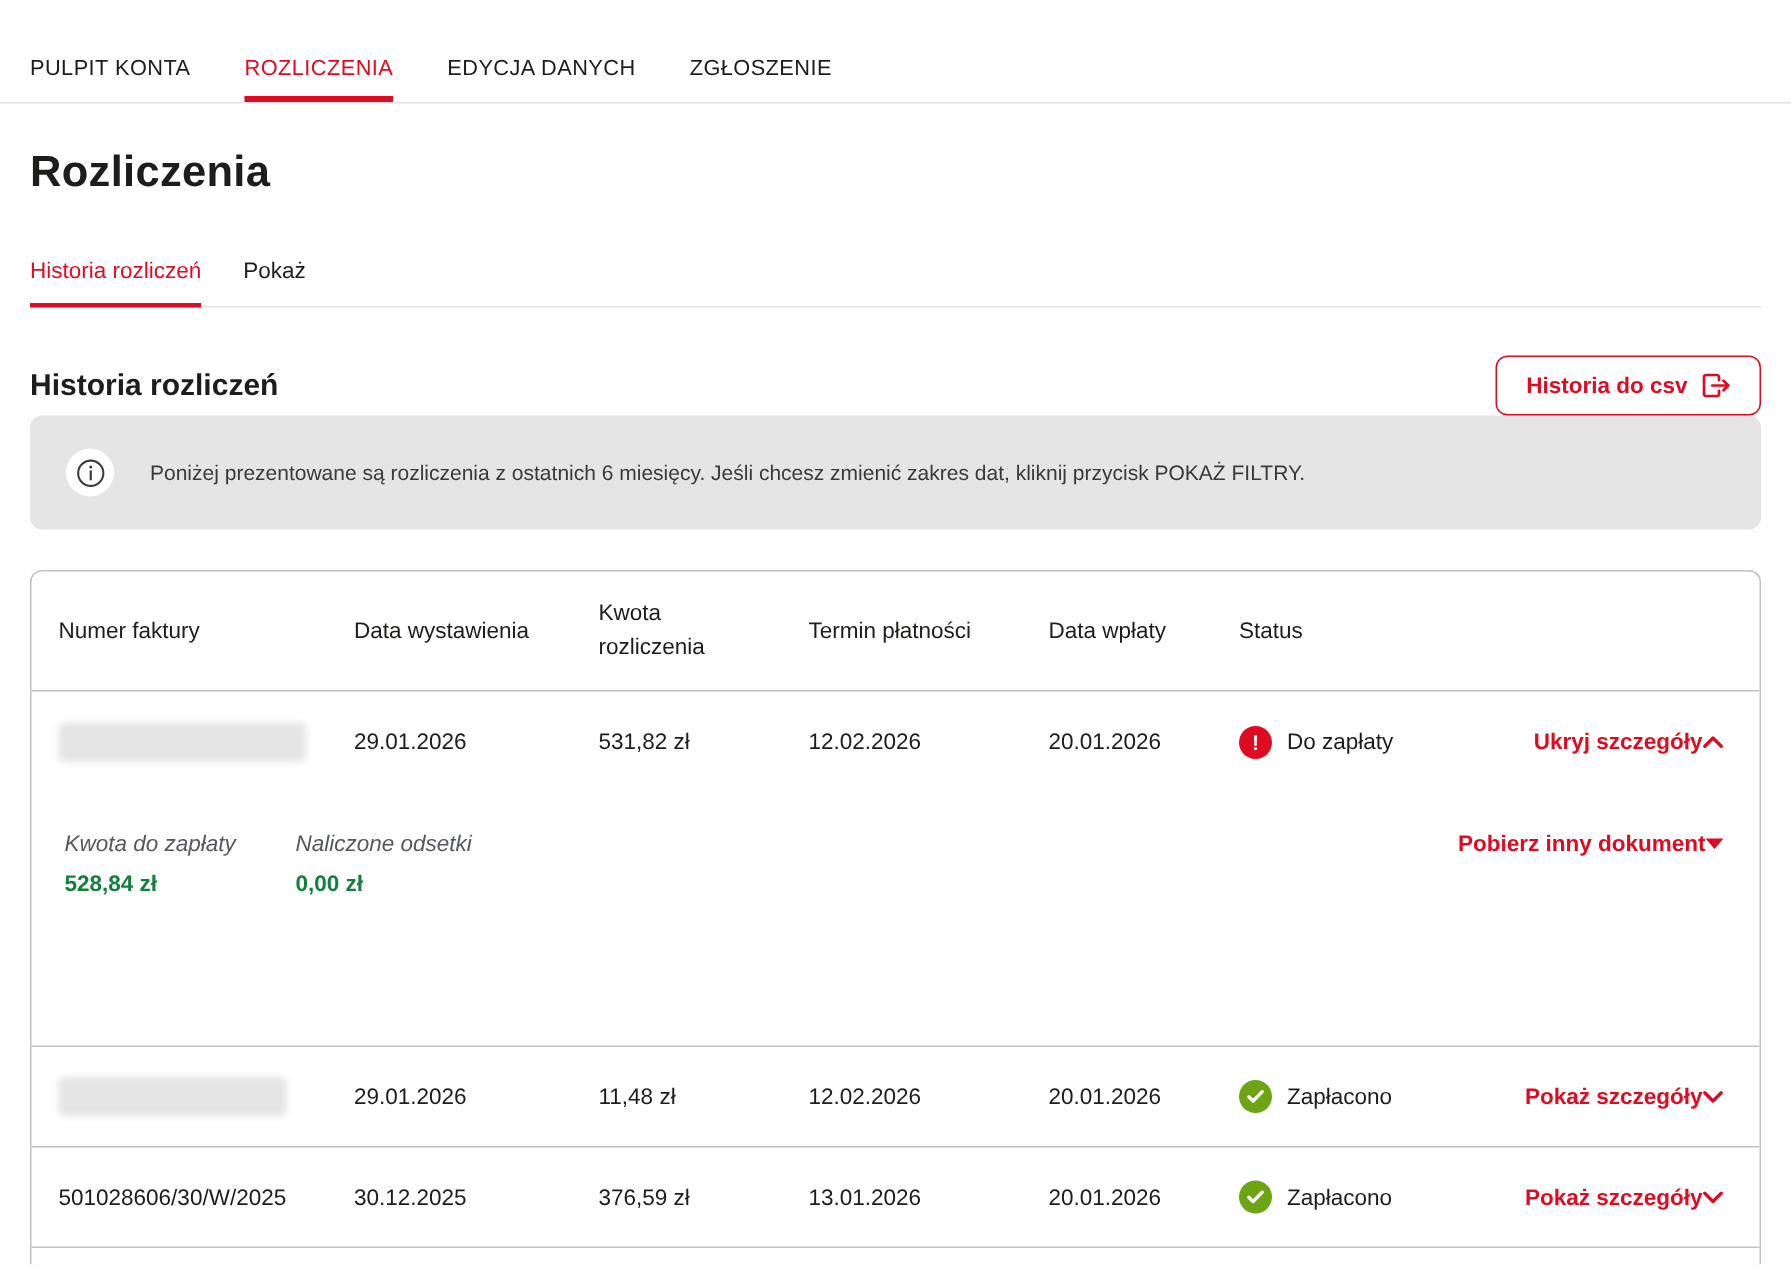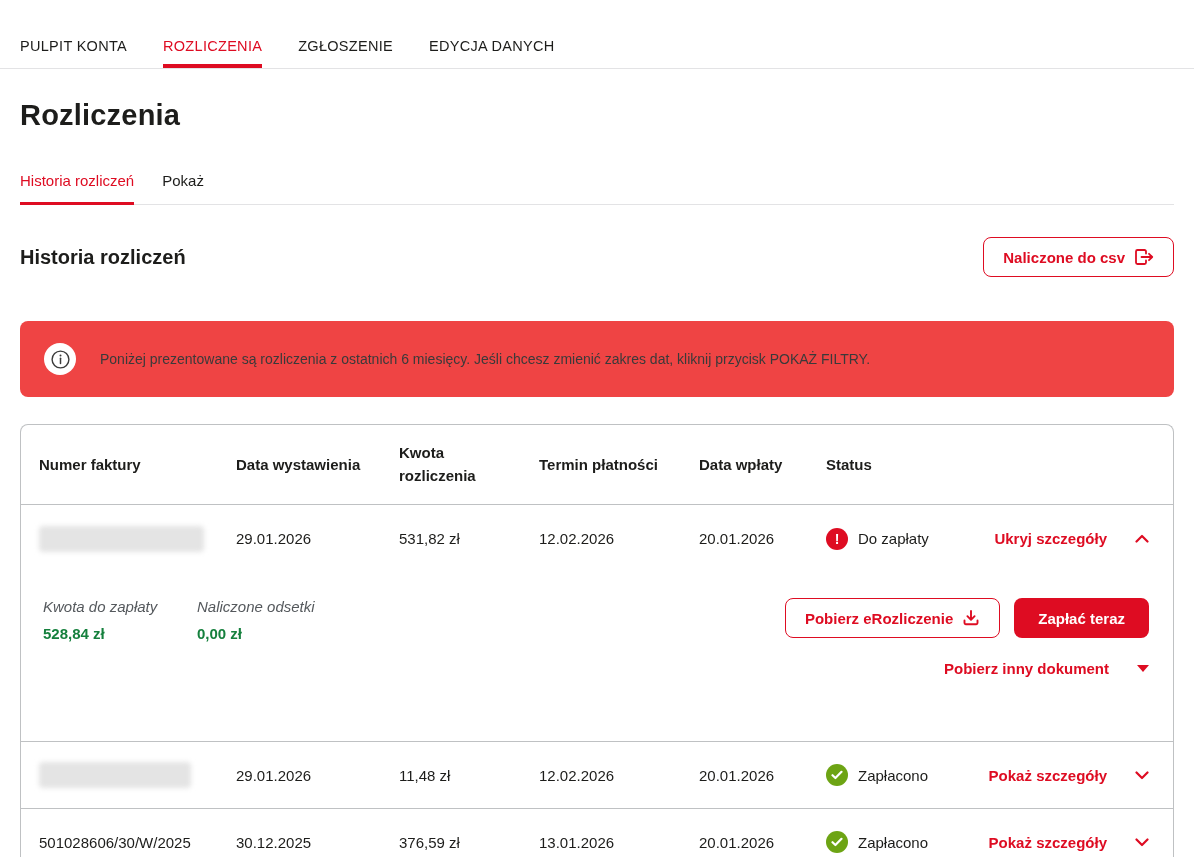--- a/index.html
+++ b/index.html
@@ -33,52 +33,52 @@
   .section-title { font-size:20px; font-weight:700; }
   .section-actions { margin-left:auto; display:flex; gap:16px; }
   .btn-outline { display:flex; align-items:center; gap:9px; height:40px; padding:0 19px;
     border:1.5px solid #de0c22; border-radius:8px; background:#fff; color:#de0c22;
     font-size:15px; font-weight:700; font-family:inherit; cursor:pointer; }
   .btn-solid { display:flex; align-items:center; justify-content:center; height:40px;
     padding:0 24px; border:none; border-radius:8px; background:#de0c22; color:#fff;
     font-size:15px; font-weight:700; font-family:inherit; cursor:pointer; }
 
   
-  .info-banner { margin-top:44px; background:#ef4444; border-radius:8px; display:flex;
+  .info-banner { background:#e5e5e5; border-radius:8px; display:flex;
     align-items:center; padding:22px 24px; gap:24px; }
   .info-circle { flex:0 0 32px; width:32px; height:32px; background:#fff; border-radius:50%;
     display:flex; align-items:center; justify-content:center; }
   .info-text { font-size:14px; color:#3a3a3a; }
 
   
   .table-card { margin-top:27px; border:1px solid #bfc1c3; border-radius:8px 8px 0 0;
     border-bottom:none; background:#fff; }
   .t-header { display:flex; align-items:center; height:80px; padding-left:18px;
-    border-bottom:1px solid #bfc1c3; font-size:15px; font-weight:700; }
+    border-bottom:1px solid #bfc1c3; font-size:15px; font-weight:400; }
   .t-row { display:flex; align-items:center; height:67px; padding-left:18px; font-size:15px; }
   .t-row.bordered { border-top:1px solid #bfc1c3; }
   .c-invoice { width:197px; }
   .c-issue   { width:163px; }
   .c-amount  { width:140px; }
   .c-due     { width:160px; }
   .c-paid    { width:127px; }
   .c-status  { width:150px; display:flex; align-items:center; gap:10px; }
   .c-action  { flex:1; display:flex; justify-content:flex-end; padding-right:24px; }
   .t-header .c-amount span { display:inline-block; max-width:96px; line-height:1.5; }
 
   .redacted { width:165px; height:26px; background:#e4e4e4; border-radius:4px;
     filter:blur(2.5px); }
   .redacted.r2 { width:152px; }
 
   .status-ico { width:22px; height:22px; border-radius:50%; display:flex; align-items:center;
     justify-content:center; color:#fff; font-weight:700; font-size:14px; flex:0 0 22px; }
   .status-ico.alert { background:#de0c22; }
   .status-ico.ok { background:#6da414; }
 
-  .link-red { display:flex; align-items:center; gap:28px; color:#de0c22; font-size:15px;
+  .link-red { display:flex; align-items:center; gap:0; color:#de0c22; font-size:15px;
     font-weight:700; cursor:pointer; white-space:nowrap; }
 
   
   .t-detail { display:flex; padding:26px 24px 0 22px; height:169px; }
   .detail-cols { display:flex; }
   .d-col { display:flex; flex-direction:column; gap:10px; }
   .d-col.a { width:154px; } .d-col.b { width:167px; }
   .d-label { font-size:15px; color:#55595d;font-style:italic; }
   .d-value { font-size:15px; font-weight:700; color:#15803d; }
   .detail-actions { margin-left:auto; display:flex; flex-direction:column; align-items:flex-end; gap:22px; }
@@ -88,38 +88,38 @@
 
   .partial-row { height:12px; border-top:1px solid #bfc1c3; }
   svg { display:block; }
 </style>
 </head>
 <body>
 
 <nav class="topnav">
   <div class="topnav-item">PULPIT KONTA</div>
   <div class="topnav-item active">ROZLICZENIA</div>
+  <div class="topnav-item">EDYCJA DANYCH</div>
   <div class="topnav-item">ZGŁOSZENIE</div>
-  <div class="topnav-item">EDYCJA DANYCH</div>
 </nav>
 
 <div class="content">
 
   <h1 class="page-title">Rozliczenia</h1>
 
   <div class="tabs">
     <div class="tab active">Historia rozliczeń</div>
     <div class="tab">Pokaż</div>
   </div>
 
   <div class="section-row">
     <h2 class="section-title">Historia rozliczeń</h2>
     <div class="section-actions">
       <button class="btn-outline">
-        <span>Naliczone do csv</span>
+        <span>Historia do csv</span>
         <span>
           <svg width="20" height="18" viewBox="0 0 20 18" fill="none" stroke="#de0c22" stroke-width="1.8" stroke-linecap="round" stroke-linejoin="round">
             <path d="M12 5.5 V3.5 a1.5 1.5 0 0 0 -1.5 -1.5 H3.5 A1.5 1.5 0 0 0 2 3.5 v11 A1.5 1.5 0 0 0 3.5 16 H10.5 A1.5 1.5 0 0 0 12 14.5 V12.5"></path>
             <path d="M7.5 9 H18 M15 5.8 L18.2 9 L15 12.2"></path>
           </svg>
         </span>
       </button>
     </div>
   </div>
 
@@ -177,32 +177,20 @@
         <div class="d-col a">
           <span class="d-label">Kwota do zapłaty</span>
           <span class="d-value">528,84 zł</span>
         </div>
         <div class="d-col b">
           <span class="d-label">Naliczone odsetki</span>
           <span class="d-value">0,00 zł</span>
         </div>
       </div>
       <div class="detail-actions">
-        <div class="detail-buttons">
-          <button class="btn-outline">
-            <span>Pobierz eRozliczenie</span>
-            <span>
-              <svg width="18" height="18" viewBox="0 0 18 18" fill="none" stroke="#de0c22" stroke-width="1.9" stroke-linecap="round" stroke-linejoin="round">
-                <path d="M9 2 V10.5 M5.4 7.2 L9 10.8 L12.6 7.2"></path>
-                <path d="M2.5 11.5 V14 a1.2 1.2 0 0 0 1.2 1.2 H14.3 A1.2 1.2 0 0 0 15.5 14 V11.5"></path>
-              </svg>
-            </span>
-          </button>
-          <button class="btn-solid">Zapłać teraz</button>
-        </div>
         <span class="link-red">
           <span>Pobierz inny dokument</span>
           <span class="caret-down"></span>
         </span>
       </div>
     </div>
 
     <div class="t-row bordered">
       <div class="c-invoice">
         <div class="redacted r2"></div>

